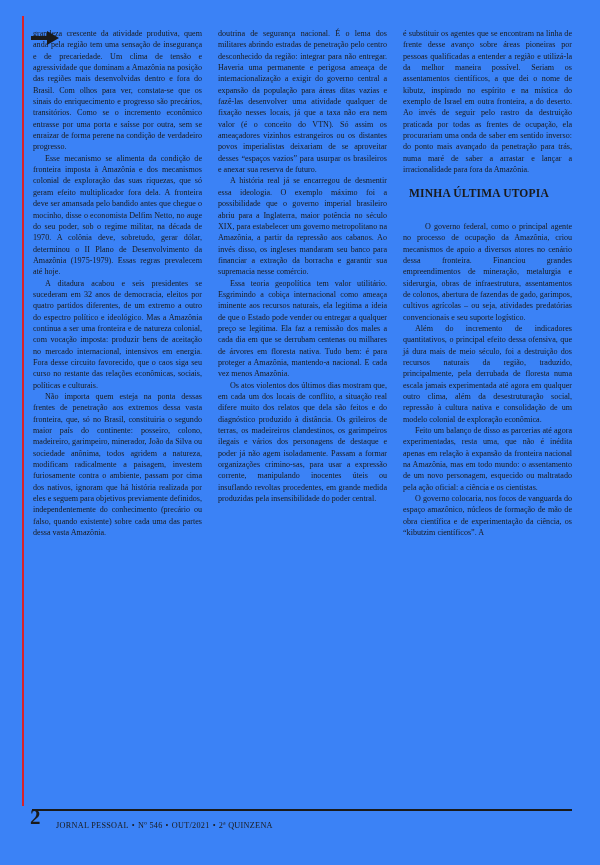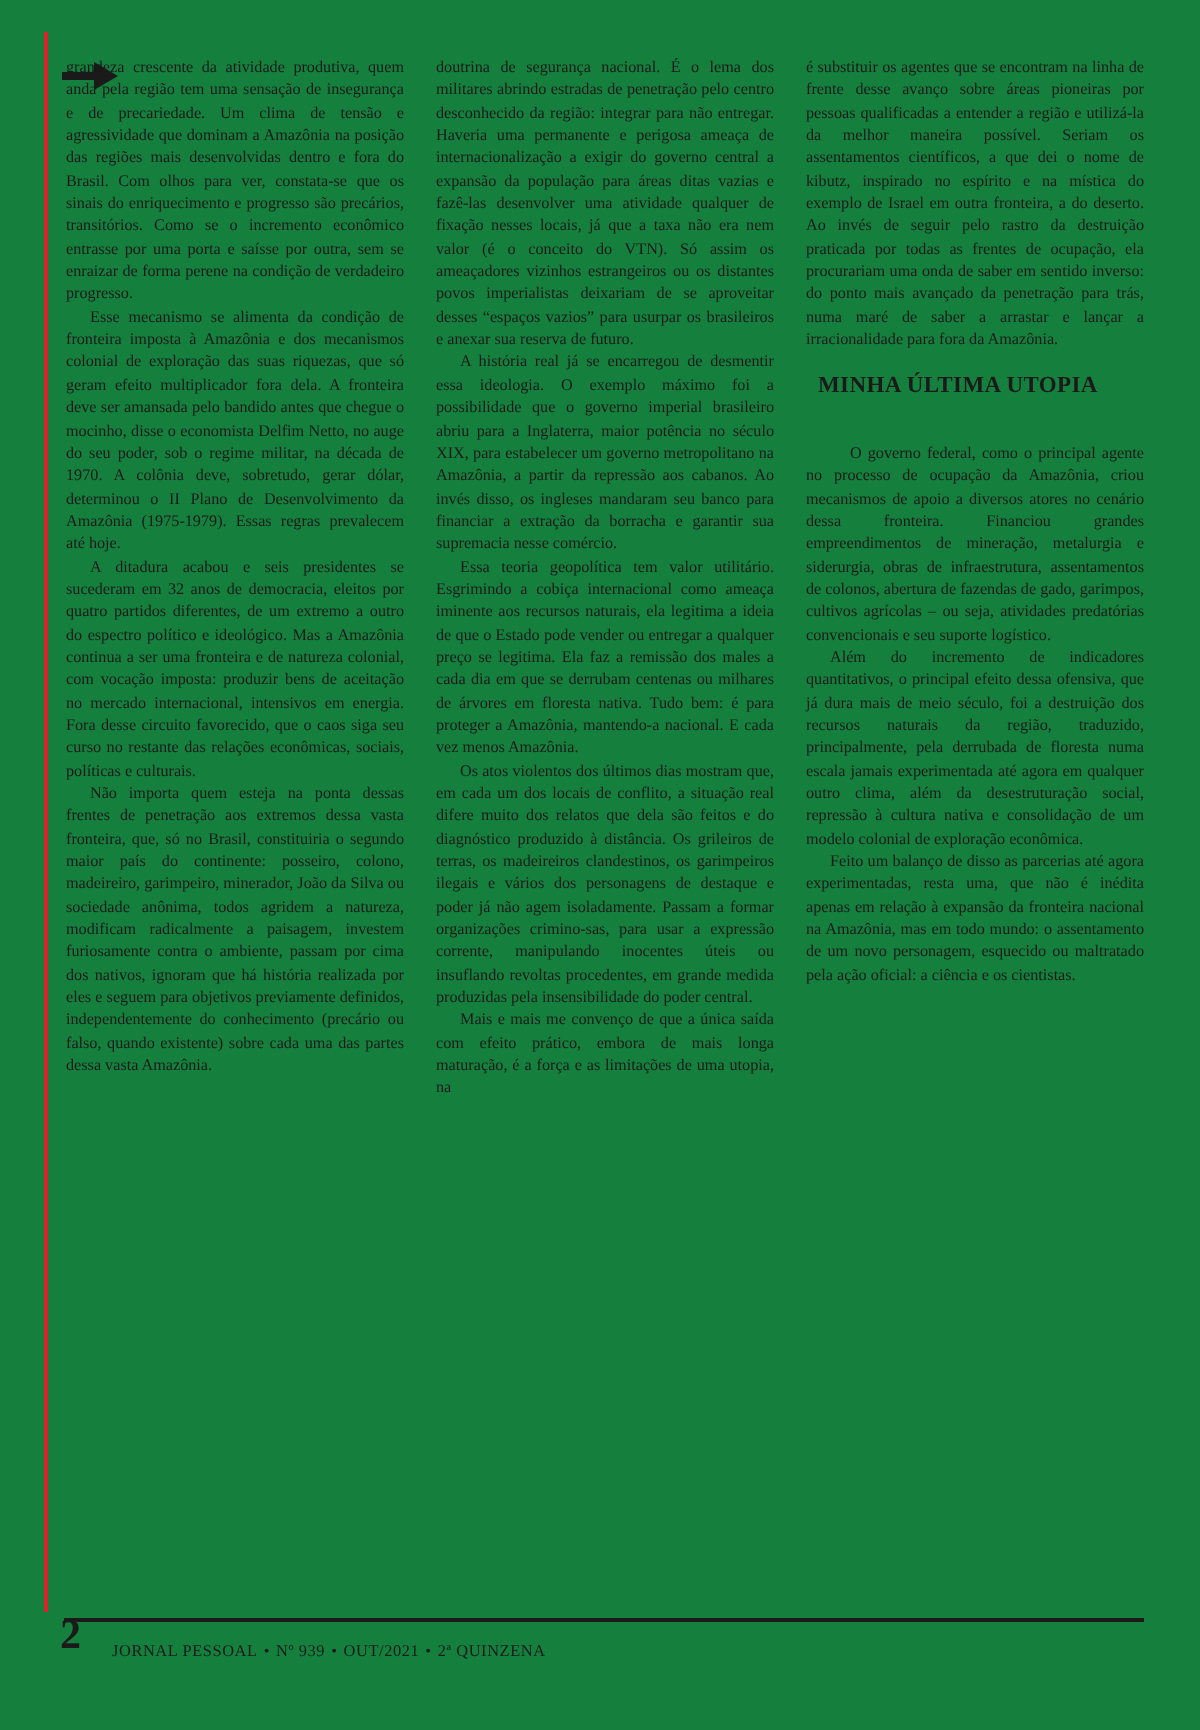--- a/index.html
+++ b/index.html
@@ -13,21 +13,21 @@
     font-family: "Liberation Serif", serif;
     color: #1a1a1a;
     position: relative;
     overflow: hidden;
   }
   .page {
     position: absolute;
     left: 0; top: 0;
     width: 600px;
     height: 865px;
-    background: #15803d;
+    background: #3b82f6;
   }
   
   .margin-rule {
     position: absolute;
     left: 22px;
     top: 16px;
     width: 2px;
     height: 790px;
     background: #d8232a;
   }
@@ -134,34 +134,34 @@
       <p>Esse mecanismo se alimenta da condição de fronteira imposta à Amazônia e dos mecanismos colonial de exploração das suas riquezas, que só geram efeito multiplicador fora dela. A fronteira deve ser amansada pelo bandido antes que chegue o mocinho, disse o economista Delfim Netto, no auge do seu poder, sob o regime militar, na década de 1970. A colônia deve, sobretudo, gerar dólar, determinou o II Plano de Desenvolvimento da Amazônia (1975-1979). Essas regras prevalecem até hoje.</p>
       <p>A ditadura acabou e seis presidentes se sucederam em 32 anos de democracia, eleitos por quatro partidos diferentes, de um extremo a outro do espectro político e ideológico. Mas a Amazônia continua a ser uma fronteira e de natureza colonial, com vocação imposta: produzir bens de aceitação no mercado internacional, intensivos em energia. Fora desse circuito favorecido, que o caos siga seu curso no restante das relações econômicas, sociais, políticas e culturais.</p>
       <p>Não importa quem esteja na ponta dessas frentes de penetração aos extremos dessa vasta fronteira, que, só no Brasil, constituiria o segundo maior país do continente: posseiro, colono, madeireiro, garimpeiro, minerador, João da Silva ou sociedade anônima, todos agridem a natureza, modificam radicalmente a paisagem, investem furiosamente contra o ambiente, passam por cima dos nativos, ignoram que há história realizada por eles e seguem para objetivos previamente definidos, independentemente do conhecimento (precário ou falso, quando existente) sobre cada uma das partes dessa vasta Amazônia.</p>
     </div>
 
     <div class="col">
       <p class="noindent">doutrina de segurança nacional. É o lema dos militares abrindo estradas de penetração pelo centro desconhecido da região: integrar para não entregar. Haveria uma permanente e perigosa ameaça de internacionalização a exigir do governo central a expansão da população para áreas ditas vazias e fazê-las desenvolver uma atividade qualquer de fixação nesses locais, já que a taxa não era nem valor (é o conceito do VTN). Só assim os ameaçadores vizinhos estrangeiros ou os distantes povos imperialistas deixariam de se aproveitar desses “espaços vazios” para usurpar os brasileiros e anexar sua reserva de futuro.</p>
       <p>A história real já se encarregou de desmentir essa ideologia. O exemplo máximo foi a possibilidade que o governo imperial brasileiro abriu para a Inglaterra, maior potência no século XIX, para estabelecer um governo metropolitano na Amazônia, a partir da repressão aos cabanos. Ao invés disso, os ingleses mandaram seu banco para financiar a extração da borracha e garantir sua supremacia nesse comércio.</p>
       <p>Essa teoria geopolítica tem valor utilitário. Esgrimindo a cobiça internacional como ameaça iminente aos recursos naturais, ela legitima a ideia de que o Estado pode vender ou entregar a qualquer preço se legitima. Ela faz a remissão dos males a cada dia em que se derrubam centenas ou milhares de árvores em floresta nativa. Tudo bem: é para proteger a Amazônia, mantendo-a nacional. E cada vez menos Amazônia.</p>
       <p>Os atos violentos dos últimos dias mostram que, em cada um dos locais de conflito, a situação real difere muito dos relatos que dela são feitos e do diagnóstico produzido à distância. Os grileiros de terras, os madeireiros clandestinos, os garimpeiros ilegais e vários dos personagens de destaque e poder já não agem isoladamente. Passam a formar organizações crimino-sas, para usar a expressão corrente, manipulando inocentes úteis ou insuflando revoltas procedentes, em grande medida produzidas pela insensibilidade do poder central.</p>
-      <p>Mais e mais me convenço de que a única saída com efeito prático, embora de mais longa maturação, é a força e as limitações de uma utopia, na</p>
     </div>
 
     <div class="col">
       <p class="noindent">é substituir os agentes que se encontram na linha de frente desse avanço sobre áreas pioneiras por pessoas qualificadas a entender a região e utilizá-la da melhor maneira possível. Seriam os assentamentos científicos, a que dei o nome de kibutz, inspirado no espírito e na mística do exemplo de Israel em outra fronteira, a do deserto. Ao invés de seguir pelo rastro da destruição praticada por todas as frentes de ocupação, ela procurariam uma onda de saber em sentido inverso: do ponto mais avançado da penetração para trás, numa maré de saber a arrastar e lançar a irracionalidade para fora da Amazônia.</p>
       <h2 class="section-title">MINHA ÚLTIMA UTOPIA</h2>
       <p class="firstpara">O governo federal, como o principal agente no processo de ocupação da Amazônia, criou mecanismos de apoio a diversos atores no cenário dessa fronteira. Financiou grandes empreendimentos de mineração, metalurgia e siderurgia, obras de infraestrutura, assentamentos de colonos, abertura de fazendas de gado, garimpos, cultivos agrícolas – ou seja, atividades predatórias convencionais e seu suporte logístico.</p>
       <p>Além do incremento de indicadores quantitativos, o principal efeito dessa ofensiva, que já dura mais de meio século, foi a destruição dos recursos naturais da região, traduzido, principalmente, pela derrubada de floresta numa escala jamais experimentada até agora em qualquer outro clima, além da desestruturação social, repressão à cultura nativa e consolidação de um modelo colonial de exploração econômica.</p>
       <p>Feito um balanço de disso as parcerias até agora experimentadas, resta uma, que não é inédita apenas em relação à expansão da fronteira nacional na Amazônia, mas em todo mundo: o assentamento de um novo personagem, esquecido ou maltratado pela ação oficial: a ciência e os cientistas.</p>
+      <p>O governo colocaria, nos focos de vanguarda do espaço amazônico, núcleos de formação de mão de obra científica e de experimentação da ciência, os “kibutzim científicos”. A</p>
     </div>
 
   </div>
 
   <div class="footer">
     <div class="footer-rule"></div>
     <div class="page-number">2</div>
     <div class="footer-text">
-      <span>JORNAL PESSOAL</span><span class="sep">•</span><span>Nº 939</span><span class="sep">•</span><span>OUT/2021</span><span class="sep">•</span><span>2ª QUINZENA</span>
+      <span>JORNAL PESSOAL</span><span class="sep">•</span><span>Nº 546</span><span class="sep">•</span><span>OUT/2021</span><span class="sep">•</span><span>2ª QUINZENA</span>
     </div>
   </div>
 
 </div>
 
 </body></html>

